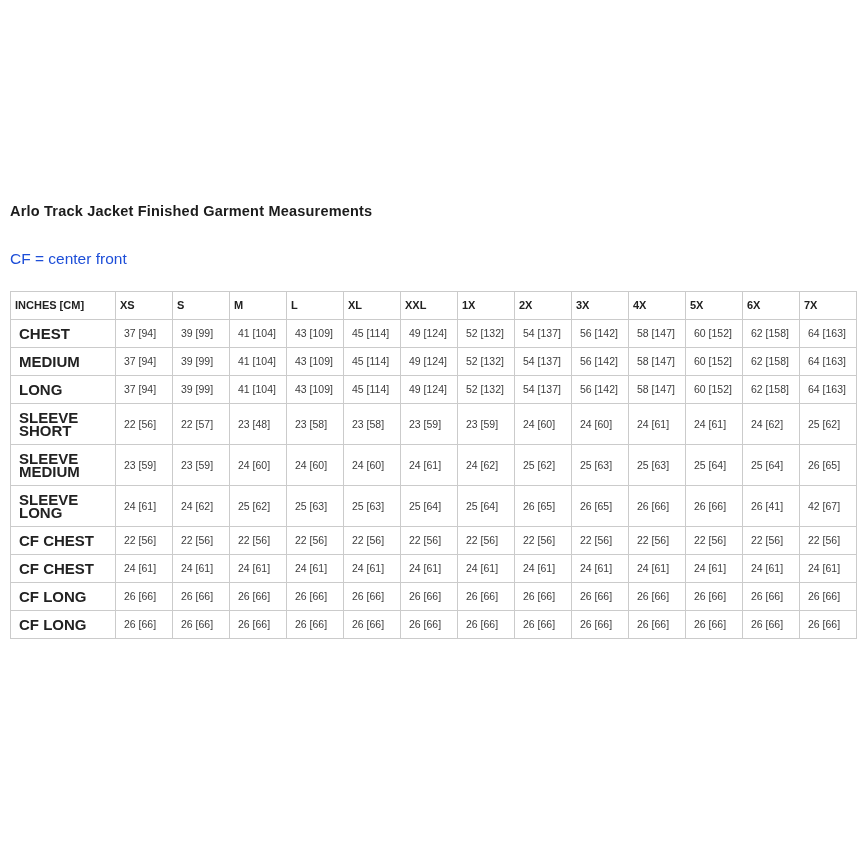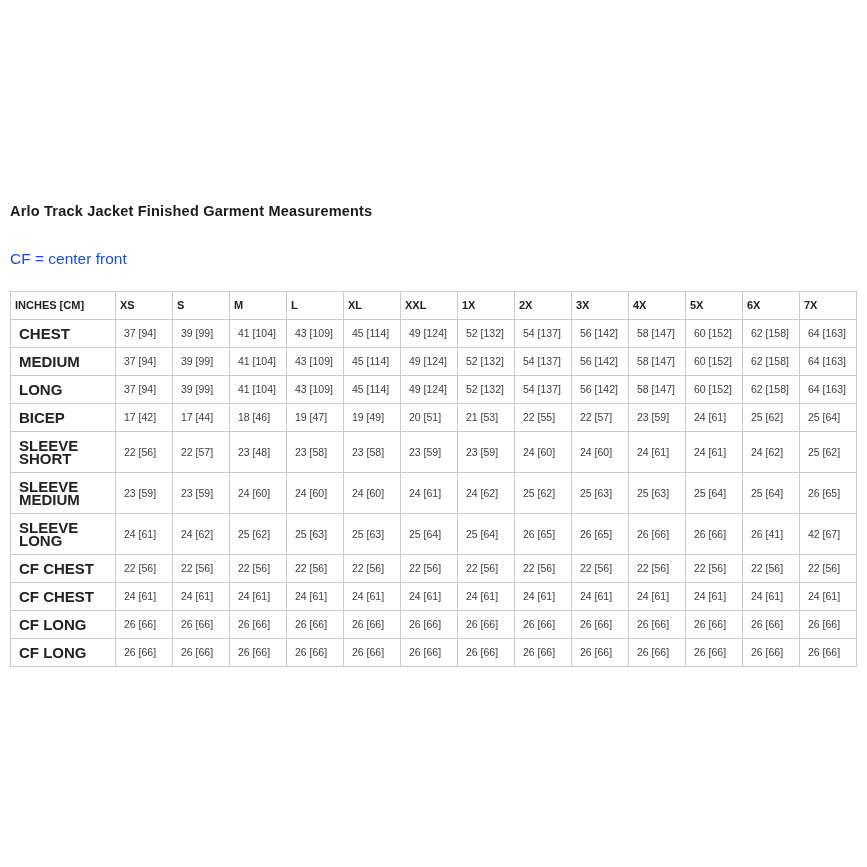--- a/index.html
+++ b/index.html
@@ -153,36 +153,20 @@
           <td>49 [124]</td>
           <td>52 [132]</td>
           <td>54 [137]</td>
           <td>56 [142]</td>
           <td>58 [147]</td>
           <td>60 [152]</td>
           <td>62 [158]</td>
           <td>64 [163]</td>
         </tr>
         <tr>
-          <td class="row-label-cell"><span>BICEP</span></td>
-          <td>17 [42]</td>
-          <td>17 [44]</td>
-          <td>18 [46]</td>
-          <td>19 [47]</td>
-          <td>19 [49]</td>
-          <td>20 [51]</td>
-          <td>21 [53]</td>
-          <td>22 [55]</td>
-          <td>22 [57]</td>
-          <td>23 [59]</td>
-          <td>24 [61]</td>
-          <td>25 [62]</td>
-          <td>25 [64]</td>
-        </tr>
-        <tr>
           <td class="row-label-cell"><span>SLEEVE SHORT</span></td>
           <td>22 [56]</td>
           <td>22 [57]</td>
           <td>23 [48]</td>
           <td>23 [58]</td>
           <td>23 [58]</td>
           <td>23 [59]</td>
           <td>23 [59]</td>
           <td>24 [60]</td>
           <td>24 [60]</td>

